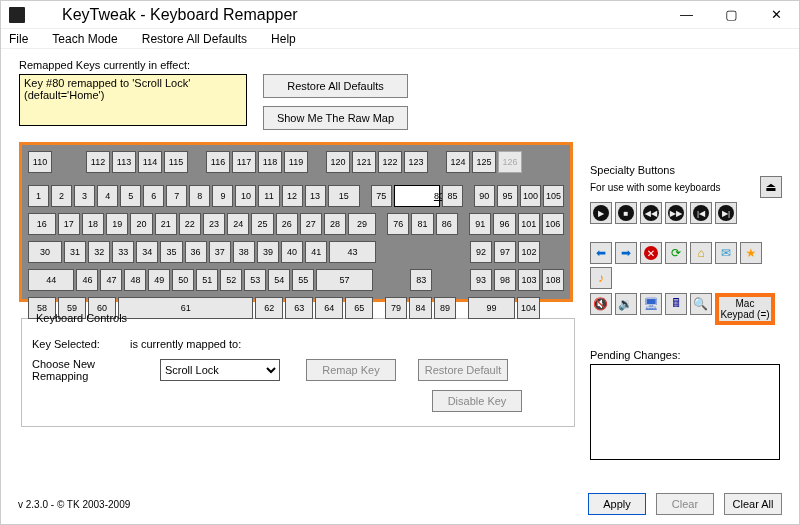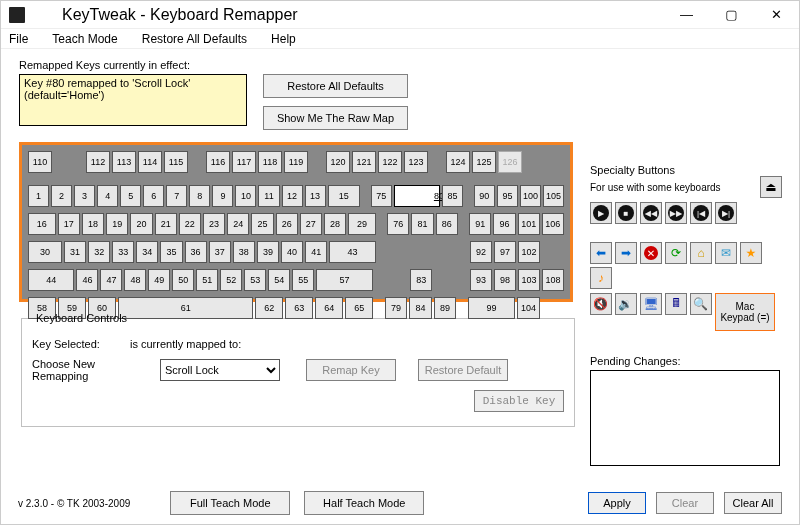--- a/index.html
+++ b/index.html
@@ -127,21 +127,21 @@
   .icon-row { display:flex; gap:3px; margin-top:4px; flex-wrap:wrap;}
   .icon-btn {
     width:22px; height:22px;
     border:1px solid #777;
     background:#e5e5e5;
     display:inline-flex; align-items:center; justify-content:center;
     font-size:12px;
     position:relative;
     overflow:hidden;
   }
-  .icon-big { width:36px; height:38px; font-size:10px; border:1px solid #f97316; background:#e5e5e5; display:inline-flex; align-items:center; justify-content:center;}
+  .icon-big { width:36px; height:32px; font-size:10px; border:4px solid #f97316; background:#e5e5e5; display:inline-flex; align-items:center; justify-content:center;}
   .media-circle {
     width:16px; height:16px; border-radius:50%;
     background:#111;
     display:flex; align-items:center; justify-content:center;
     color:#eee; font-size:8px;
   }
   .pending-label { font-size:11px; margin-top: 24px;}
   .pending-box {
     width: 190px; height: 96px;
     border:1px solid #000;
@@ -349,21 +349,21 @@
     <div class="ctrl-row">
       <span style="width:120px;">Choose New Remapping</span>
       <select class="remap-select">
         <option>Scroll Lock</option>
       </select>
       <span style="width:10px;"></span>
       <div class="btn btn-s btn-disabled">Remap Key</div>
       <span style="width:6px;"></span>
       <div class="btn btn-s btn-disabled">Restore Default</div>
     </div>
-    <div class="ctrl-row" style="justify-content:flex-end;font-family:Liberation Mono, monospace;">
+    <div class="ctrl-row" style="justify-content:center;">
       <span style="width:350px;"></span>
       <div class="btn btn-s btn-disabled">Disable Key</div>
     </div>
   </fieldset>
 </div>
 
 <div class="right-col">
   <div class="spec-label">Specialty Buttons</div>
   <div style="display:flex; align-items:center;">
     <div class="spec-sub">For use with some keyboards</div>
@@ -436,22 +436,18 @@
     <div class="icon-big" style="width:60px; white-space:pre; text-align:center;">Mac
 Keypad (=)</div>
   </div>
 
   <div class="pending-label">Pending Changes:</div>
   <div class="pending-box"></div>
 </div>
 
 <div class="bottom-row">
   <span class="version">v 2.3.0 - © TK 2003-2009</span>
-  <div class="bottom-btns-left">
-    <div class="btn btn-m">Full Teach Mode</div>
-    <div class="btn btn-m">Half Teach Mode</div>
-  </div>
   <div class="bottom-btns-right">
     <div class="btn btn-apply">Apply</div>
     <div class="btn btn-plain btn-disabled">Clear</div>
     <div class="btn btn-plain">Clear All</div>
   </div>
 </div>
 
 </body></html>

